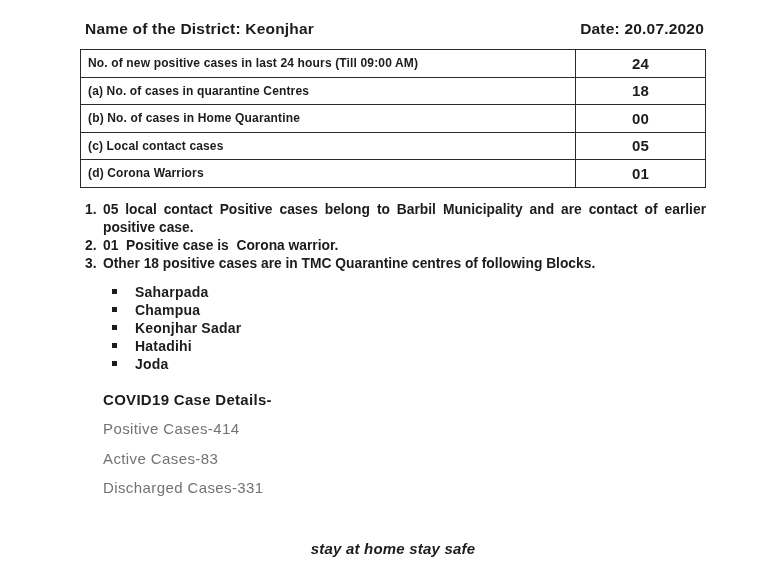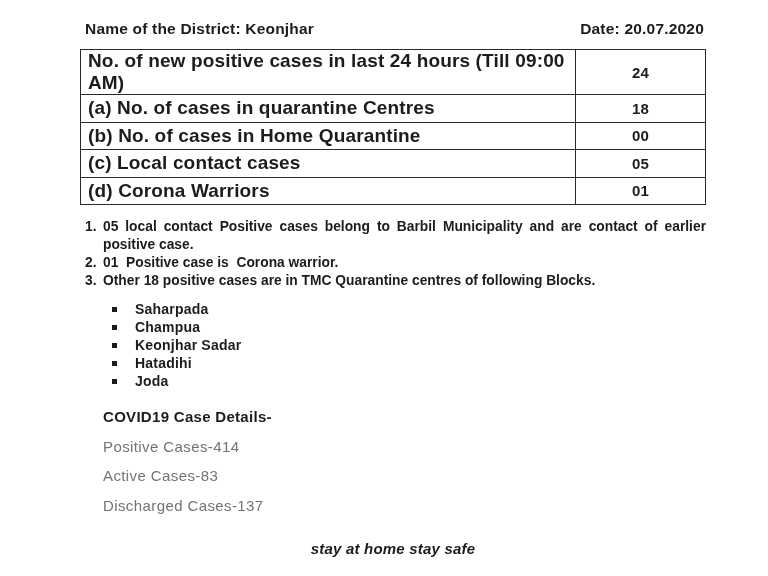--- a/index.html
+++ b/index.html
@@ -26,21 +26,21 @@
     margin-bottom: 11px;
   }
   table.stats {
     width: 100%;
     border-collapse: collapse;
   }
   table.stats td {
     border: 1.8px solid #2b2b2b;
     font-weight: bold;
     height: 27.5px;
-    font-size: 19px;
+    font-size: 12px;
     letter-spacing: 0.15px;
   }
   table.stats td.lbl { padding-left: 7px; }
   table.stats td.val { width: 130px; text-align: center; font-size: 15px; }
   .notes {
     margin-top: 13px;
     padding-left: 5px;
   }
   .note {
     display: flex;
@@ -152,18 +152,18 @@
     <li>Champua</li>
     <li>Keonjhar Sadar</li>
     <li>Hatadihi</li>
     <li>Joda</li>
   </ul>
 
   <div class="details">
     <div class="details-heading">COVID19 Case Details-</div>
     <div class="detail-line">Positive Cases-414</div>
     <div class="detail-line">Active Cases-83</div>
-    <div class="detail-line">Discharged Cases-137</div>
+    <div class="detail-line">Discharged Cases-331</div>
   </div>
 
   <div class="footer">stay at home stay safe</div>
 
 </div>
 
 </body></html>

